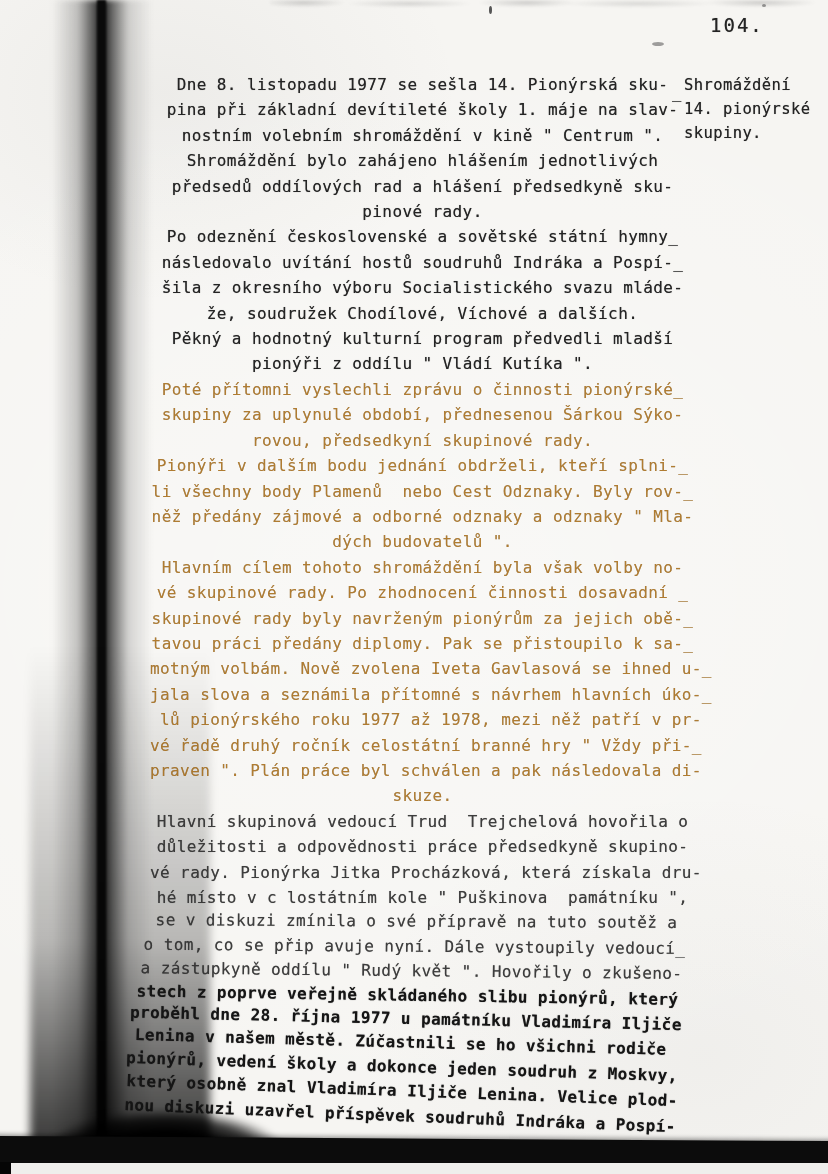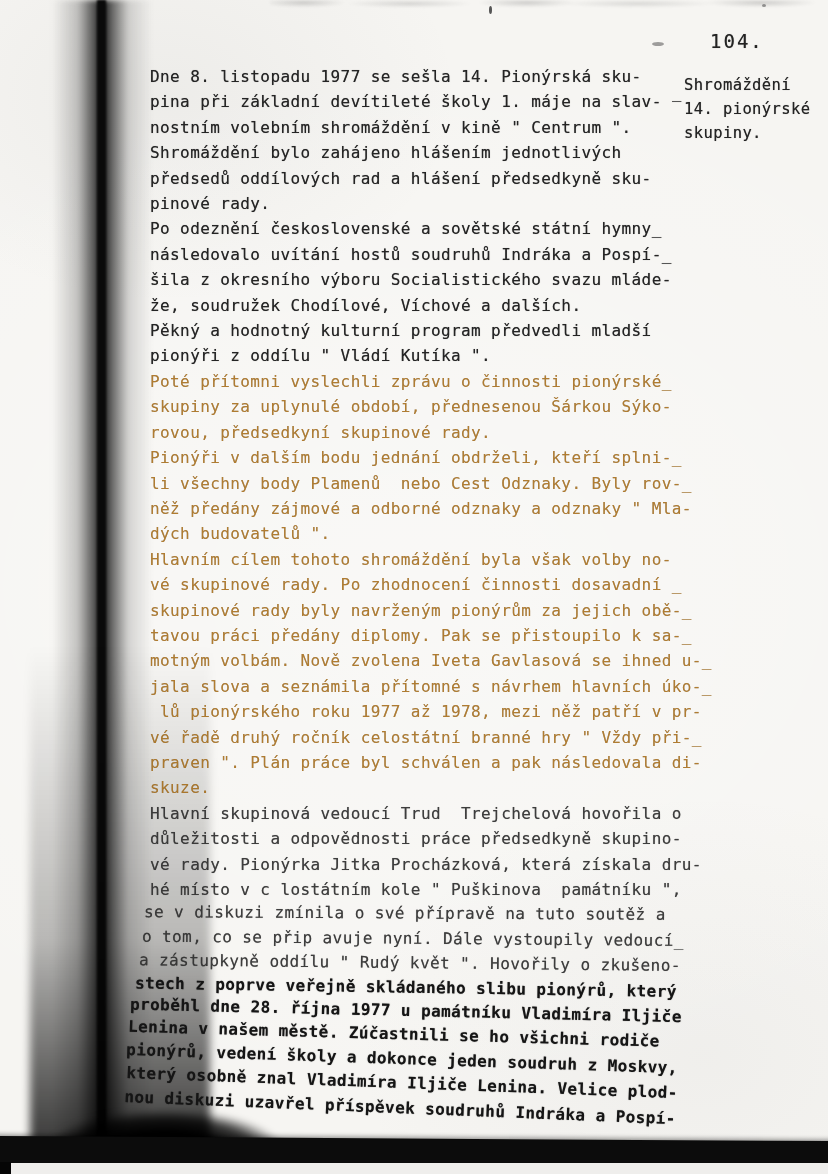--- a/index.html
+++ b/index.html
@@ -69,30 +69,30 @@
     filter:blur(1px);
   }
   .speck{position:absolute;background:#555;border-radius:50%;}
   .speck-a{left:489px;top:6px;width:3px;height:8px;}
   .speck-b{left:652px;top:42px;width:12px;height:4px;opacity:.55;filter:blur(.5px);}
   .speck-c{left:762px;top:4px;width:4px;height:3px;opacity:.6;}
 
   
   .typewriter{color:#232323;letter-spacing:.4px;text-shadow:0 0 .7px rgba(10,10,10,.55);}
   .page-number{
-    position:absolute;left:710px;top:14px;font-size:19px;letter-spacing:2px;margin-top:16px;
+    position:absolute;left:710px;top:14px;font-size:19px;letter-spacing:2px;
   }
   .margin-note{
     position:absolute;left:684px;top:73px;width:150px;
     font-size:15.5px;line-height:24px;white-space:nowrap;
   }
   .margin-note .note-dash{position:absolute;left:-12px;top:8px;}
   .text-block{
-    position:absolute;left:150px;top:64px;width:545px;
-    font-size:16px;line-height:25.4px;white-space:pre;
+    position:absolute;left:150px;top:72px;width:545px;
+    font-size:16px;line-height:25.4px;white-space:pre;text-align:center;
   }
   .text-line{transform-origin:right center;}
   .l-dark{color:#242424;}
   .l-faint{color:#a16207;opacity:.82;text-shadow:0 0 .5px rgba(40,40,40,.4);}
   .l-mid{color:#2e2e2e;opacity:.92;}
   .l-bold{color:#151515;font-weight:bold;text-shadow:0 0 1px rgba(0,0,0,.5);}
 </style>
 </head>
 <body>
 

